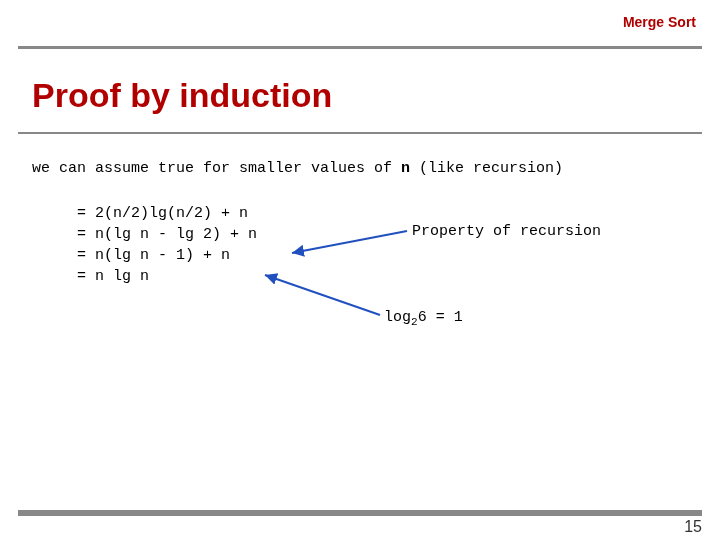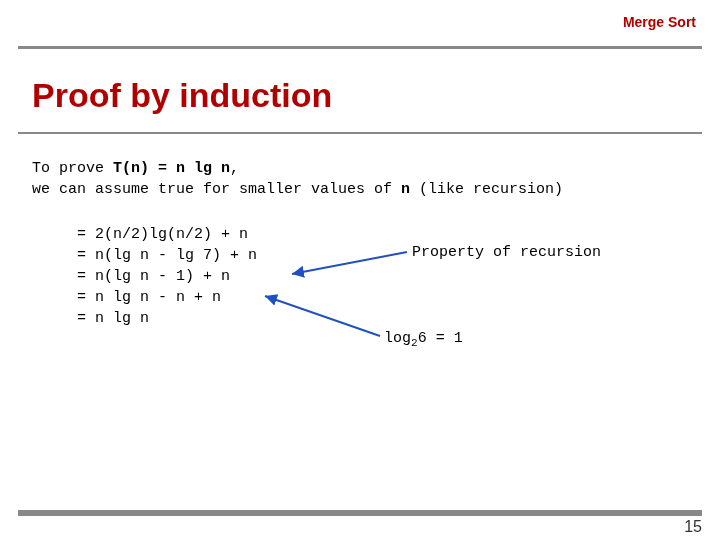--- a/index.html
+++ b/index.html
@@ -91,32 +91,28 @@
 
 <div class="rule rule-top"></div>
 
 <div class="title">Proof by induction</div>
 
 <div class="rule rule-under-title"></div>
 
 <div class="content">
   <div class="intro">
     <div>
-      <span>To prove </span><span class="b">T(n) = n lg n</span><span>,</span>
-    </div>
-    <div>
       <span>we can assume true for smaller values of </span><span class="b">n</span><span> (like recursion)</span>
     </div>
   </div>
 
   <div class="proof-block">
     <div class="proof-line">     <span>= 2(n/2)lg(n/2) + n</span></div>
-    <div class="proof-line">     <span>= n(lg n - lg 7) + n</span></div>
+    <div class="proof-line">     <span>= n(lg n - lg 2) + n</span></div>
     <div class="proof-line">     <span>= n(lg n - 1) + n</span></div>
-    <div class="proof-line">     <span>= n lg n - n + n</span></div>
     <div class="proof-line">     <span>= n lg n</span></div>
 
     <svg class="arrows" width="400" height="140">
       <defs>
         <marker id="ah" markerWidth="8" markerHeight="8" refX="6" refY="3" orient="auto">
           <path d="M0,0 L6,3 L0,6 Z" fill="#2050c0"></path>
         </marker>
       </defs>
       <line x1="375" y1="28" x2="260" y2="50" stroke="#2050c0" stroke-width="2" marker-end="url(#ah)"></line>
       <line x1="348" y1="112" x2="233" y2="72" stroke="#2050c0" stroke-width="2" marker-end="url(#ah)"></line>

